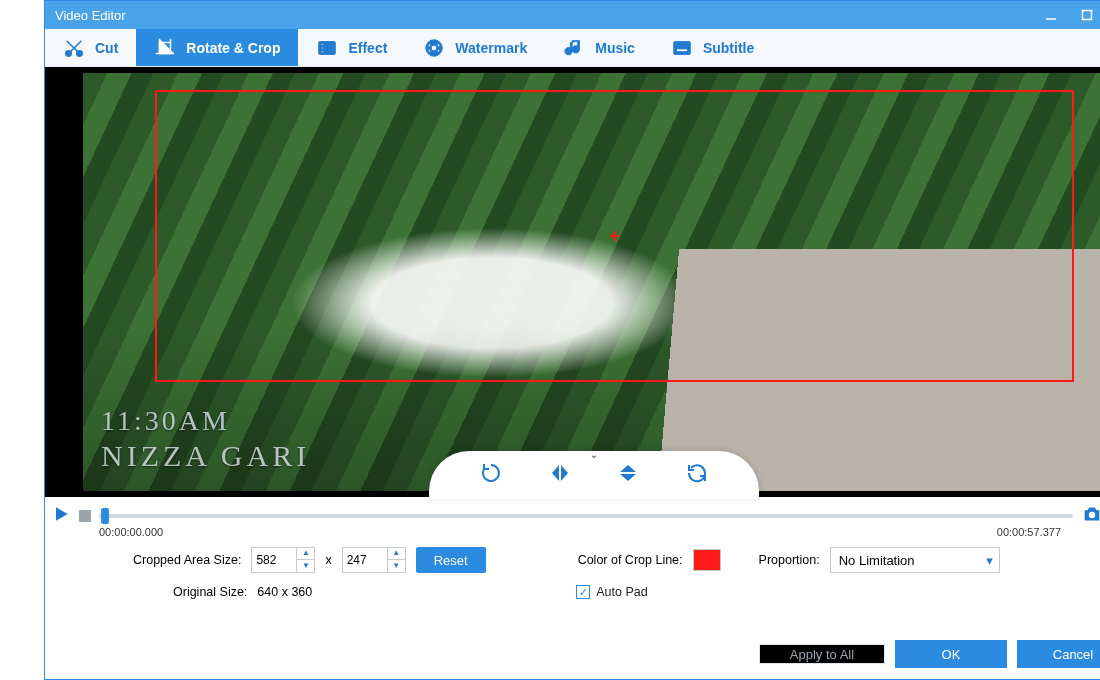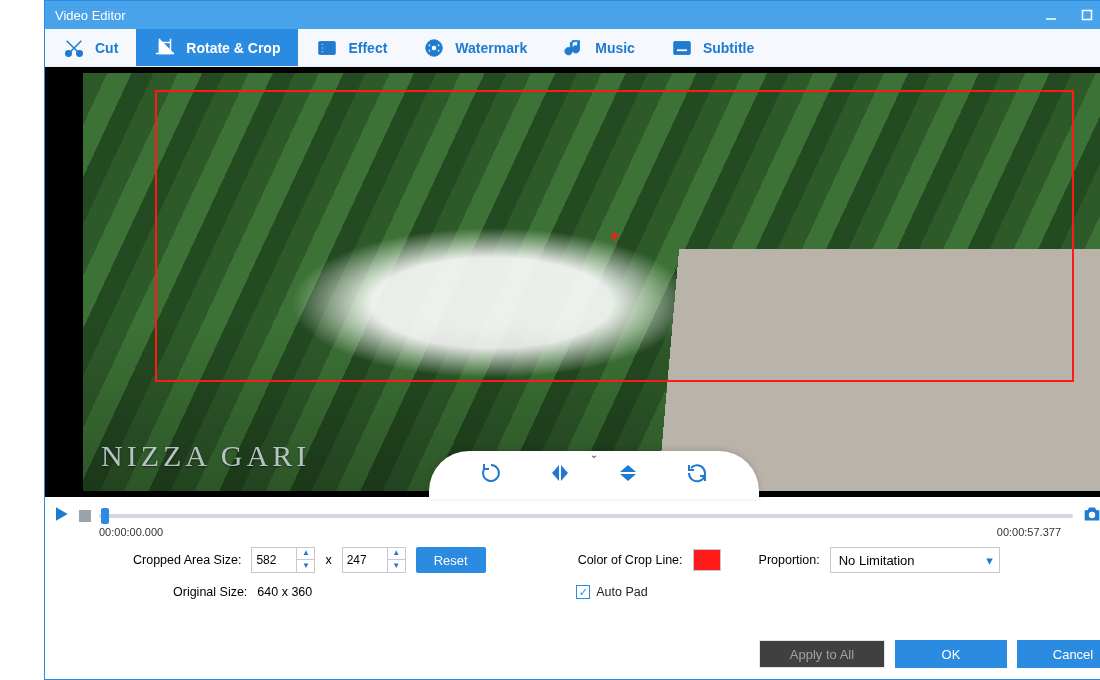--- a/index.html
+++ b/index.html
@@ -86,21 +86,21 @@
   .spin div{ height:12.5px; display:flex; align-items:center; justify-content:center; font-size:8px; color:#1f7ad0; line-height:1;}
   .spin div:first-child{ border-bottom:1px solid #c3c9cf;}
   .btn { height:26px; padding:0 18px; background:#2b8be0; color:#fff; border:none; font-size:13px; border-radius:2px;}
   .swatch { width:28px; height:22px; border:1px solid #c3c9cf; background:#ff1a1a;}
   .select { position:relative; width:170px; height:26px; border:1px solid #c3c9cf; font-size:13px; display:flex; align-items:center; padding:0 8px;}
   .select .caret{ position:absolute; right:6px; color:#1f7ad0;}
   .check { display:flex; align-items:center; gap:6px; font-size:12.5px; color:#222;}
   .check .box{ width:14px; height:14px; border:1px solid #2b8be0; color:#2b8be0; font-size:11px; display:flex; align-items:center; justify-content:center;}
   
   .footer { margin-top:auto; height:50px; display:flex; align-items:center; justify-content:flex-end; gap:10px; padding:0 14px; background:#fff;}
-  .footer .flat { width:126px; height:28px; background:#404040; color:#9aa4ad; border:1px solid #e0e4e8; font-size:13px;}
+  .footer .flat { width:126px; height:20px; background:#000000; color:#9aa4ad; border:1px solid #e0e4e8; font-size:13px;}
   .footer .primary { width:112px; height:28px; background:#2b8be0; color:#fff; border:none; font-size:13px;}
 </style>
 </head>
 <body>
 
 <div class="window">
 
   <div class="titlebar">
     <span class="title">Video Editor</span>
     <div class="winbtn">
@@ -173,20 +173,21 @@
               <rect x="3" y="5" width="18" height="14" rx="1"></rect>
               <rect x="6" y="13" width="12" height="3" fill="#fff"></rect>
             </svg>
           <span>Subtitle</span>
         </div>
       </div>
 
       <div class="preview-wrap">
         <div class="frame">
           <div class="path"></div>
+          <div class="overlay-text">11:30AM</div>
           <div class="overlay-text2">NIZZA GARI</div>
           <div class="cropbox" id="cropbox" style="left: 7%; top: 4%; width: 90%; height: 70%;">
             <div class="cropcenter">+</div>
           </div>
         </div>
         <div class="dock">
           <span class="chev">⌄</span>
           <div class="dockbtn">
             <svg viewBox="0 0 24 24">
                 <path d="M12 4a8 8 0 1 1-7 4"></path>

